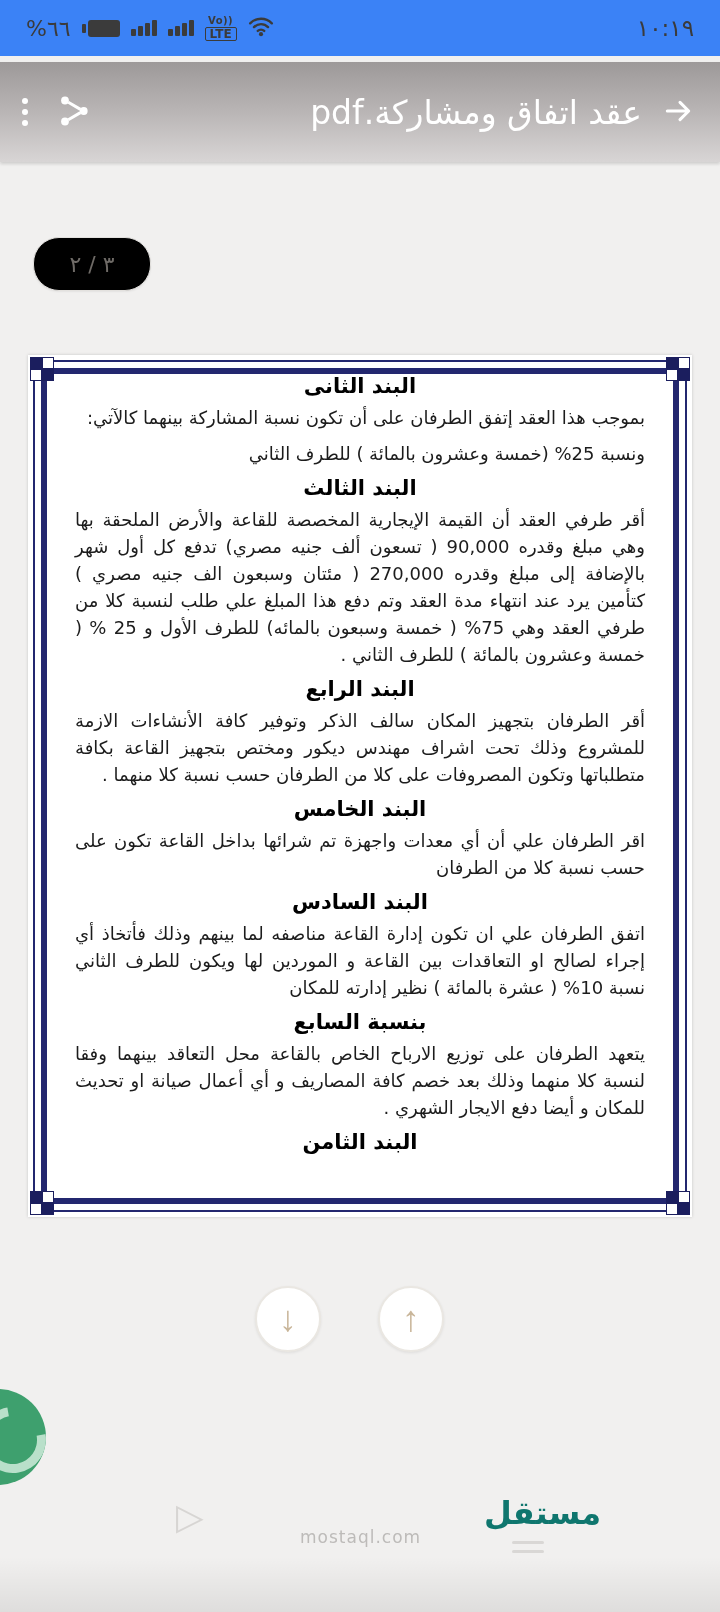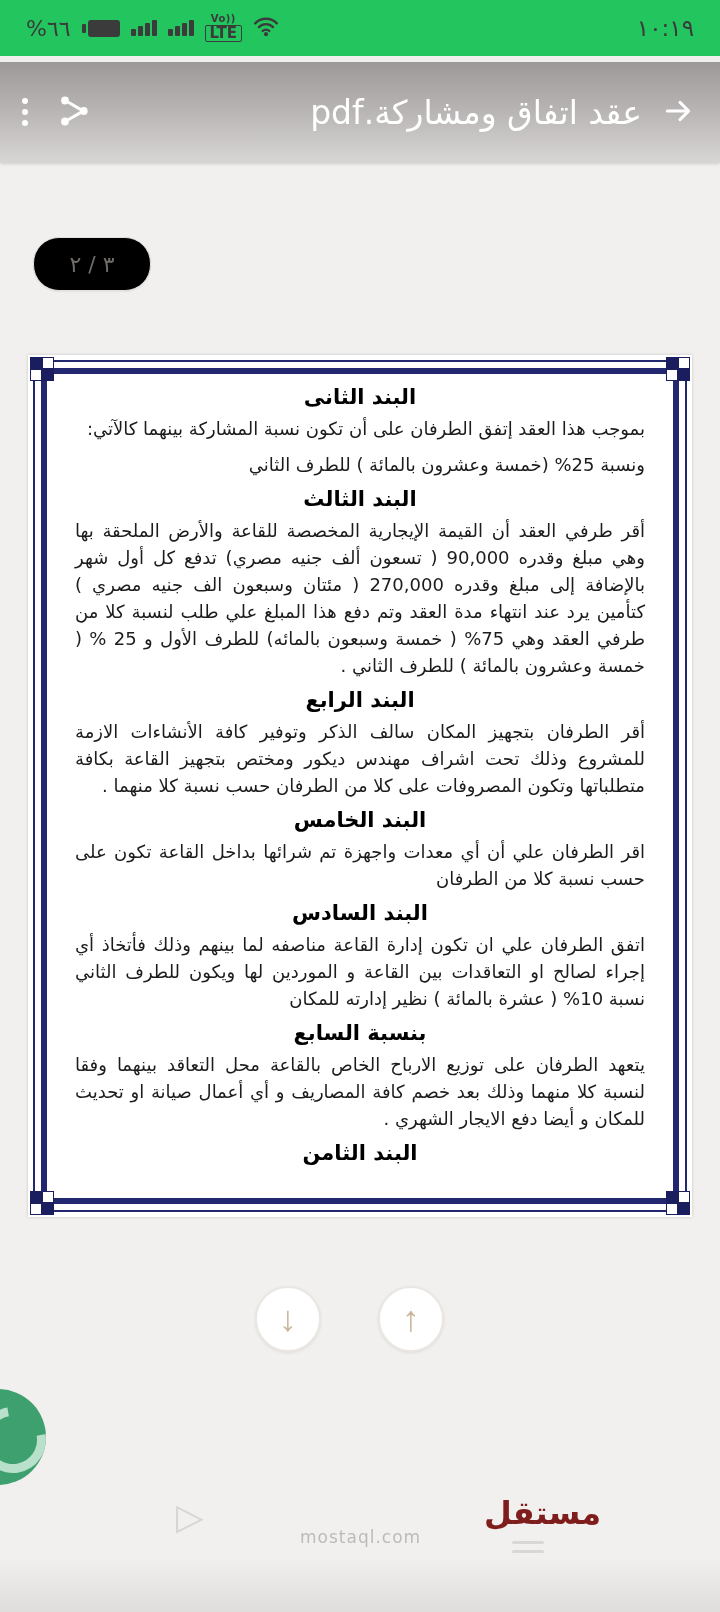--- a/index.html
+++ b/index.html
@@ -8,38 +8,38 @@
     background:#f1f0ef;
     font-family:"DejaVu Sans", sans-serif;
     position:relative;overflow:hidden;
     -webkit-font-smoothing:antialiased;
   }
   .phone{position:absolute;inset:0;}
 
   
   .status-bar{
     position:absolute;top:0;left:0;right:0;height:56px;
-    background:#22c55e;display:flex;align-items:center;
+    background:#3b82f6;display:flex;align-items:center;
     justify-content:space-between;padding:0 26px;box-sizing:border-box;
     color:#3b3b3b;
   }
   .status-left{display:flex;align-items:center;gap:11px;}
   .batt-pct{font-size:22px;font-weight:500;}
   .battery{display:flex;align-items:center;}
   .batt-cap{width:4px;height:9px;background:#3b3b3b;border-radius:1px;margin-right:2px;}
   .batt-body{width:32px;height:17px;background:#3b3b3b;border-radius:3px;}
   .signal{display:flex;align-items:flex-end;gap:2px;}
   .signal i{display:block;width:5px;background:#3b3b3b;border-radius:1px;}
   .signal i:nth-child(1){height:7px;}
   .signal i:nth-child(2){height:10px;}
   .signal i:nth-child(3){height:13px;}
   .signal i:nth-child(4){height:16px;}
   .volte{display:flex;flex-direction:column;align-items:center;line-height:1;}
   .volte .vo{font-size:10px;font-weight:700;letter-spacing:.5px;}
-  .volte .lte{font-size:15px;font-weight:700;border:1.5px solid #3b3b3b;border-radius:2px;padding:0 4px;margin-top:1px;}
+  .volte .lte{font-size:12px;font-weight:700;border:1.5px solid #3b3b3b;border-radius:2px;padding:0 4px;margin-top:1px;}
   .clock{font-size:23px;font-weight:500;}
 
   
   .app-bar{
     position:absolute;top:62px;left:0;right:0;height:100px;
     background:linear-gradient(180deg,#9d9999 0%,#b8b4b4 48%,#d8d5d5 100%);
     box-shadow:0 2px 3px rgba(0,0,0,.14);
     display:flex;align-items:center;padding:17px 22px;box-sizing:border-box;
   }
   .app-title{
@@ -67,21 +67,21 @@
   .frame-thin{position:absolute;inset:5px;border:2px solid #23276f;}
   .frame-thick{position:absolute;inset:13px;border:6px solid #23276f;}
   .corner{position:absolute;width:24px;height:24px;display:grid;grid-template-columns:1fr 1fr;grid-template-rows:1fr 1fr;}
   .corner span{display:block;}
   .corner span:nth-child(1),.corner span:nth-child(4){background:#1b1e5e;}
   .corner span:nth-child(2),.corner span:nth-child(3){background:#fff;border:1.5px solid #1b1e5e;box-sizing:border-box;}
   .corner.tl{top:2px;left:2px;} .corner.tr{top:2px;right:2px;}
   .corner.bl{bottom:2px;left:2px;} .corner.br{bottom:2px;right:2px;}
 
   .doc-content{
-    position:absolute;inset:19px;padding:11px 28px 8px;box-sizing:border-box;
+    position:absolute;inset:19px;padding:0 28px 8px;box-sizing:border-box;
     direction:rtl;text-align:right;color:#1c1c1c;overflow:hidden;
   }
   .clause-heading{
     font-size:21px;line-height:25px;font-weight:700;color:#000;
     text-align:center;margin:9px 0 5px;
   }
   .clause:first-child .clause-heading{margin-top:0;}
   .clause-para{
     font-size:18px;line-height:27px;margin:0 0 3px;text-align:justify;
   }
@@ -101,21 +101,21 @@
   
   .green-badge{
     position:absolute;left:-50px;top:1389px;width:96px;height:96px;border-radius:50%;
     background:#3ea06e;overflow:hidden;
   }
   .green-badge::after{
     content:'';position:absolute;left:30px;top:18px;width:48px;height:48px;
     border-radius:50%;border:9px solid #b9e0ca;border-top-color:transparent;
     transform:rotate(35deg);
   }
-  .wm-brand{position:absolute;left:484px;top:1494px;font-size:32px;font-weight:700;color:#7f1d1d;direction:rtl;}
+  .wm-brand{position:absolute;left:484px;top:1494px;font-size:32px;font-weight:700;color:#0f766e;direction:rtl;}
   .wm-domain{position:absolute;left:300px;top:1527px;font-size:17px;color:#bdbbb9;letter-spacing:1px;}
   .play-ghost{position:absolute;left:176px;top:1496px;font-size:36px;color:#d7d5d3;}
   .lines-ghost{position:absolute;left:512px;top:1541px;display:flex;flex-direction:column;gap:6px;}
   .lines-ghost i{display:block;width:32px;height:3px;background:#d9d7d5;border-radius:2px;}
   .bottom-fade{
     position:absolute;left:0;right:0;bottom:0;height:55px;pointer-events:none;
     background:linear-gradient(180deg,rgba(0,0,0,0) 0%,rgba(0,0,0,.08) 100%);
   }
 </style>
 </head>

